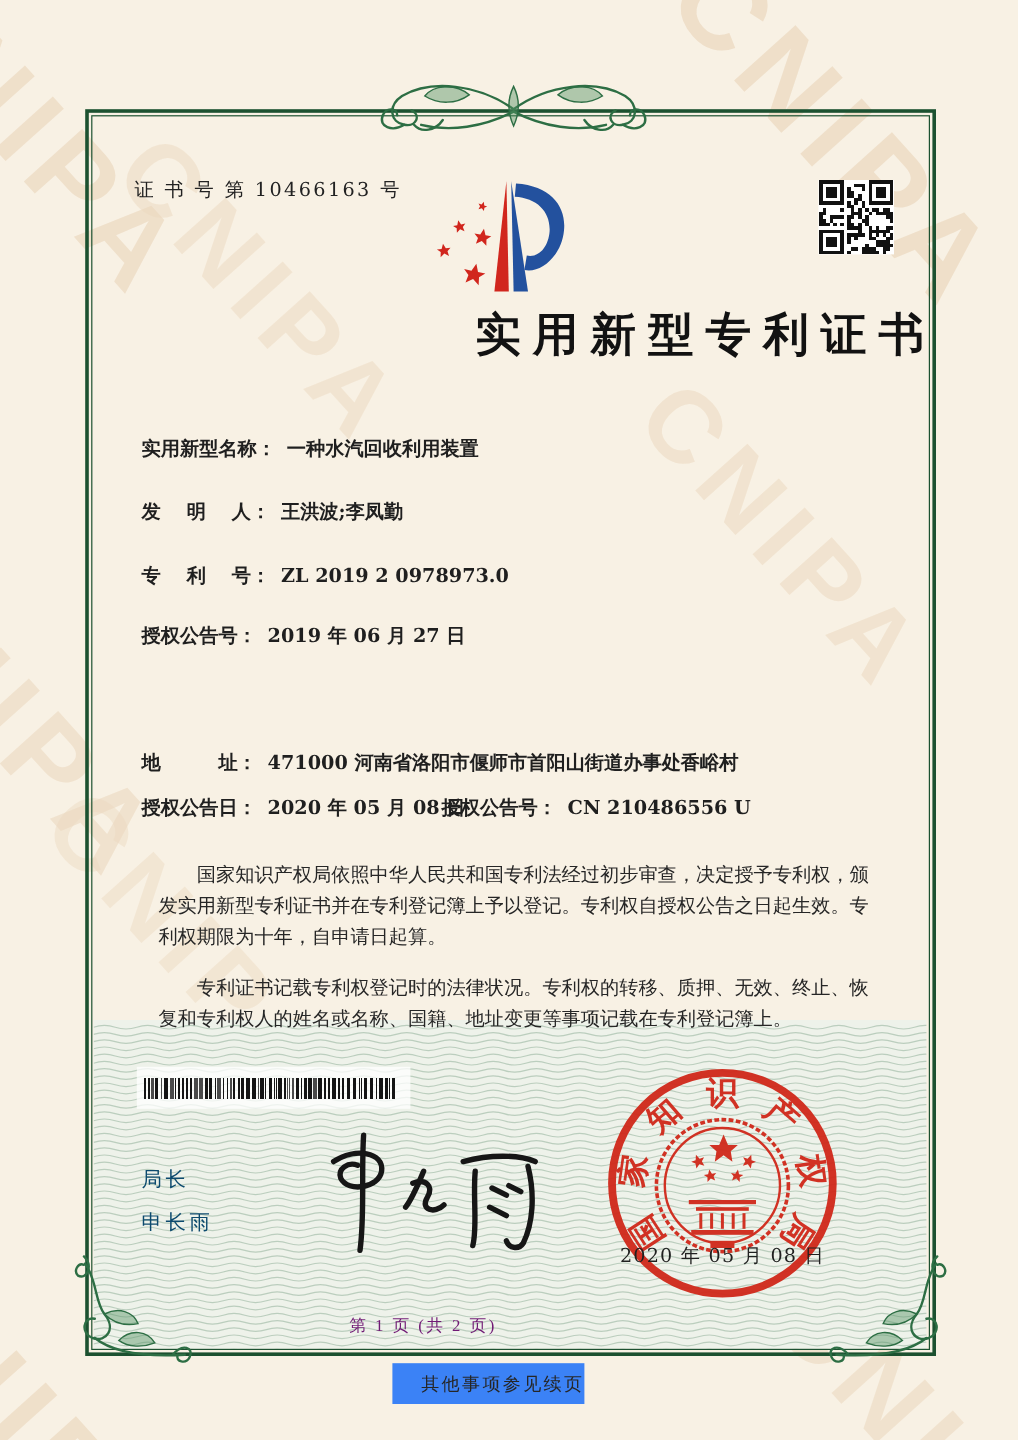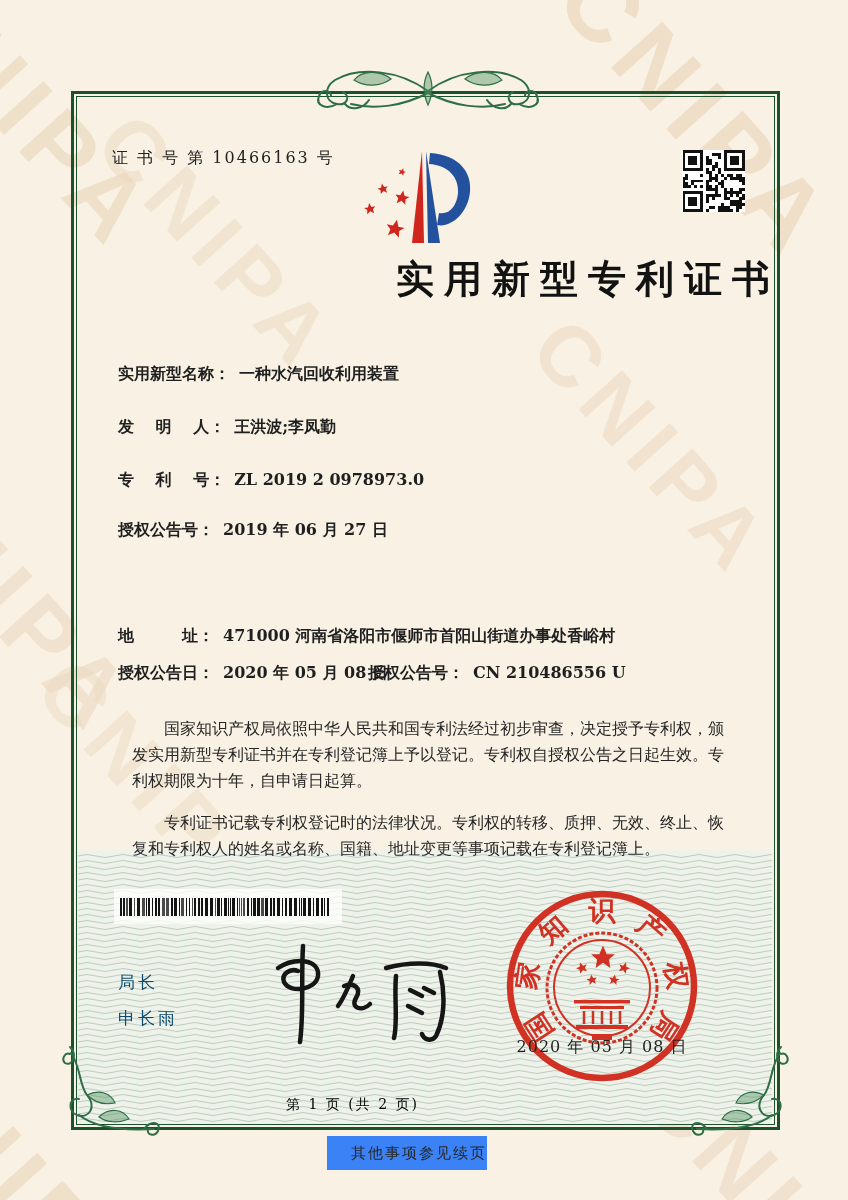--- a/index.html
+++ b/index.html
@@ -32,21 +32,21 @@
   .paras p{margin:16px;text-indent:2em;}
   .bc-back{position:absolute;left:114px;top:889px;width:228px;height:35px;background:rgba(255,255,255,.75);z-index:4;}
   .barcode{position:absolute;left:120px;top:898px;z-index:5;}
   .comm{position:absolute;left:118px;font-size:17px;letter-spacing:3px;z-index:5;color:#0c4a6e;}
   .sig{position:absolute;left:248px;top:938px;z-index:6;}
   .sig path{stroke:#161616;stroke-width:4.5;fill:none;stroke-linecap:round;stroke-linejoin:round;}
   .seal{position:absolute;left:502px;top:886px;z-index:6;opacity:.95;}
   #sealArc text{font-size:27px;fill:#d0281a;font-weight:bold;font-family:"DejaVu Serif",serif;}
   .seal .emb{fill:#d0281a;stroke:none;}
   .footer{position:absolute;left:71px;top:1096px;width:563px;text-align:center;font-size:14px;
-          letter-spacing:2px;z-index:5;color:#000000;}
+          letter-spacing:2px;z-index:5;color:#701a75;font-family:Liberation Serif, serif;}
   .strip{position:absolute;left:327px;top:1136px;width:160px;height:34px;background:#3b82f6;
          z-index:2;text-align:right;line-height:34px;font-size:15px;letter-spacing:2px;color:#262626;}
   .qr{position:absolute;left:682px;top:150px;z-index:5;background:#fff;}
   .logo{position:absolute;left:345px;top:145px;z-index:5;}
   .hiddendefs{position:absolute;width:0;height:0;overflow:hidden;}
 </style>
 </head>
 <body>
 
 <svg class="hiddendefs" aria-hidden="true">

